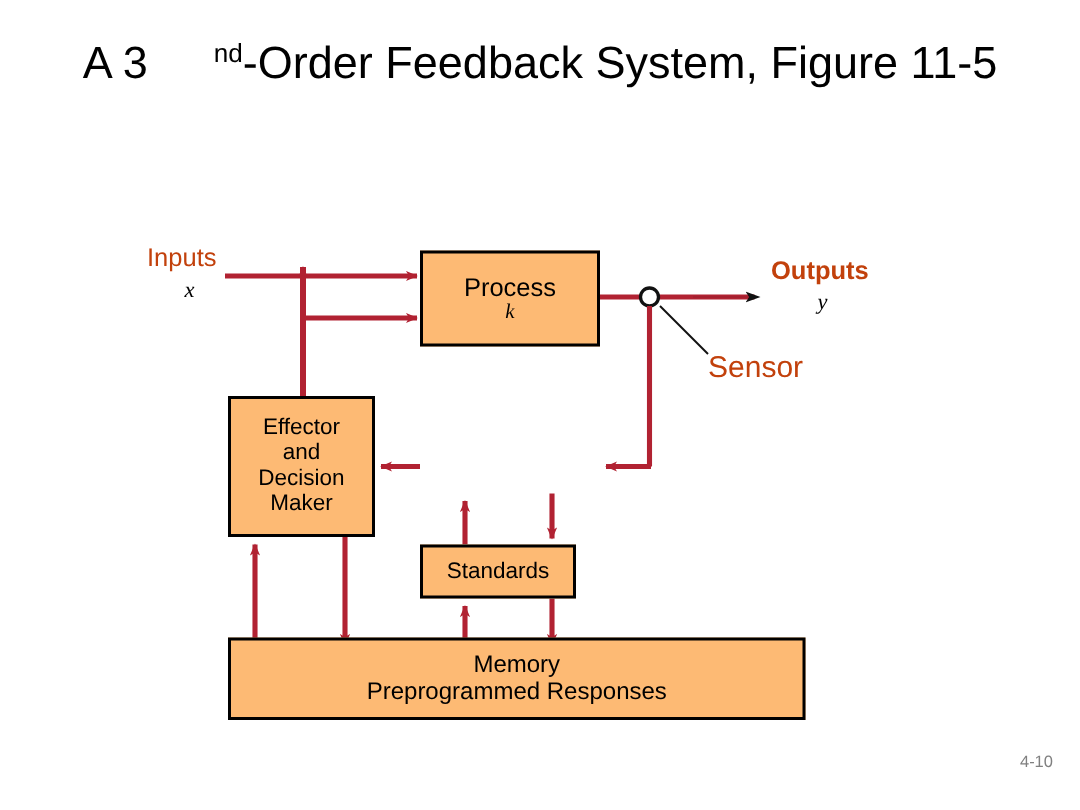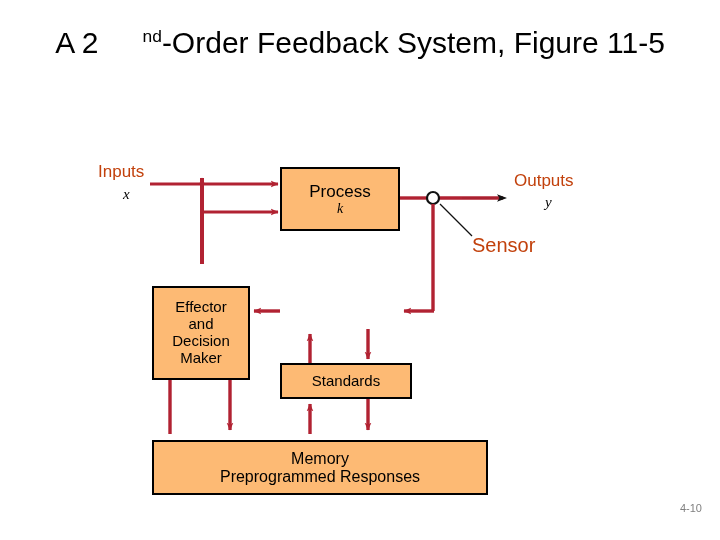--- a/index.html
+++ b/index.html
@@ -91,21 +91,21 @@
     font-size: 11px;
     color: #808080;
     font-family: "Liberation Sans", sans-serif;
   }
 </style>
 </head>
 <body>
 
 <div id="slide">
 
-  <div id="title"><span>A 2</span><sup>nd</sup><span>-Order Feedback System, Figure 11-5</span></div>
+  <div id="title"><span>A 3</span><sup>nd</sup><span>-Order Feedback System, Figure 11-5</span></div>
 
   <div id="figure">
 
     <svg id="wires" viewBox="0 0 720 540">
       <defs>
         <marker id="arrowRed" markerWidth="9" markerHeight="9" refX="7.4" refY="3.6" orient="auto" markerUnits="userSpaceOnUse">
           <path d="M0,0.2 L8,3.6 L0,7 L2.1,3.6 Z" fill="#b12232"></path>
         </marker>
         <marker id="arrowBlack" markerWidth="11" markerHeight="10" refX="9" refY="4" orient="auto" markerUnits="userSpaceOnUse">
           <path d="M0,0.3 L10,4 L0,7.7 L2.4,4 Z" fill="#111111"></path>
@@ -162,41 +162,41 @@
 
       <g>
         <line x1="230" y1="358" x2="230" y2="430" stroke="#b12232" stroke-width="3.4" marker-end="url(#arrowRed)"></line>
       </g>
     </svg>
 
     <div class="node-box" style="left:280px; top:167px; width:120px; height:64px; font-size:17px;">
       <span><span>Process</span><span class="sub-italic">k</span></span>
     </div>
 
-    <div class="node-box" style="left:152px; top:264px; width:98px; height:94px; font-size:15px;margin-top:22px;">
+    <div class="node-box" style="left:152px; top:264px; width:98px; height:94px; font-size:15px;">
       <span>Effector
 and
 Decision
 Maker</span>
     </div>
 
 
-    <div class="node-box" style="left:280px; top:363px; width:132px; height:36px; font-size:15px;">
+    <div class="node-box" style="left:280px; top:363px; width:104px; height:36px; font-size:15px;">
       <span>Standards</span>
     </div>
 
-    <div class="node-box" style="left:152px; top:440px; width:336px; height:55px; font-size:16px;">
+    <div class="node-box" style="left:152px; top:425px; width:385px; height:55px; font-size:16px;">
       <span>Memory
 Preprogrammed Responses</span>
     </div>
 
     <div class="plain-label" style="left:98px; top:162px; font-size:17px;">Inputs</div>
     <div class="italic-var" style="left:123px; top:186px; font-size:15px;">x</div>
 
-    <div class="plain-label" style="left:514px; top:171px; font-size:17px;">Outputs</div>
+    <div class="plain-label" style="left:514px; top:171px; font-size:17px;font-weight:bold;">Outputs</div>
     <div class="italic-var" style="left:545px; top:194px; font-size:15px;">y</div>
 
     <div class="plain-label" style="left:472px; top:234px; font-size:20px;">Sensor</div>
 
   </div>
 
   <div id="pagenum">4-10</div>
 
 </div>
 

